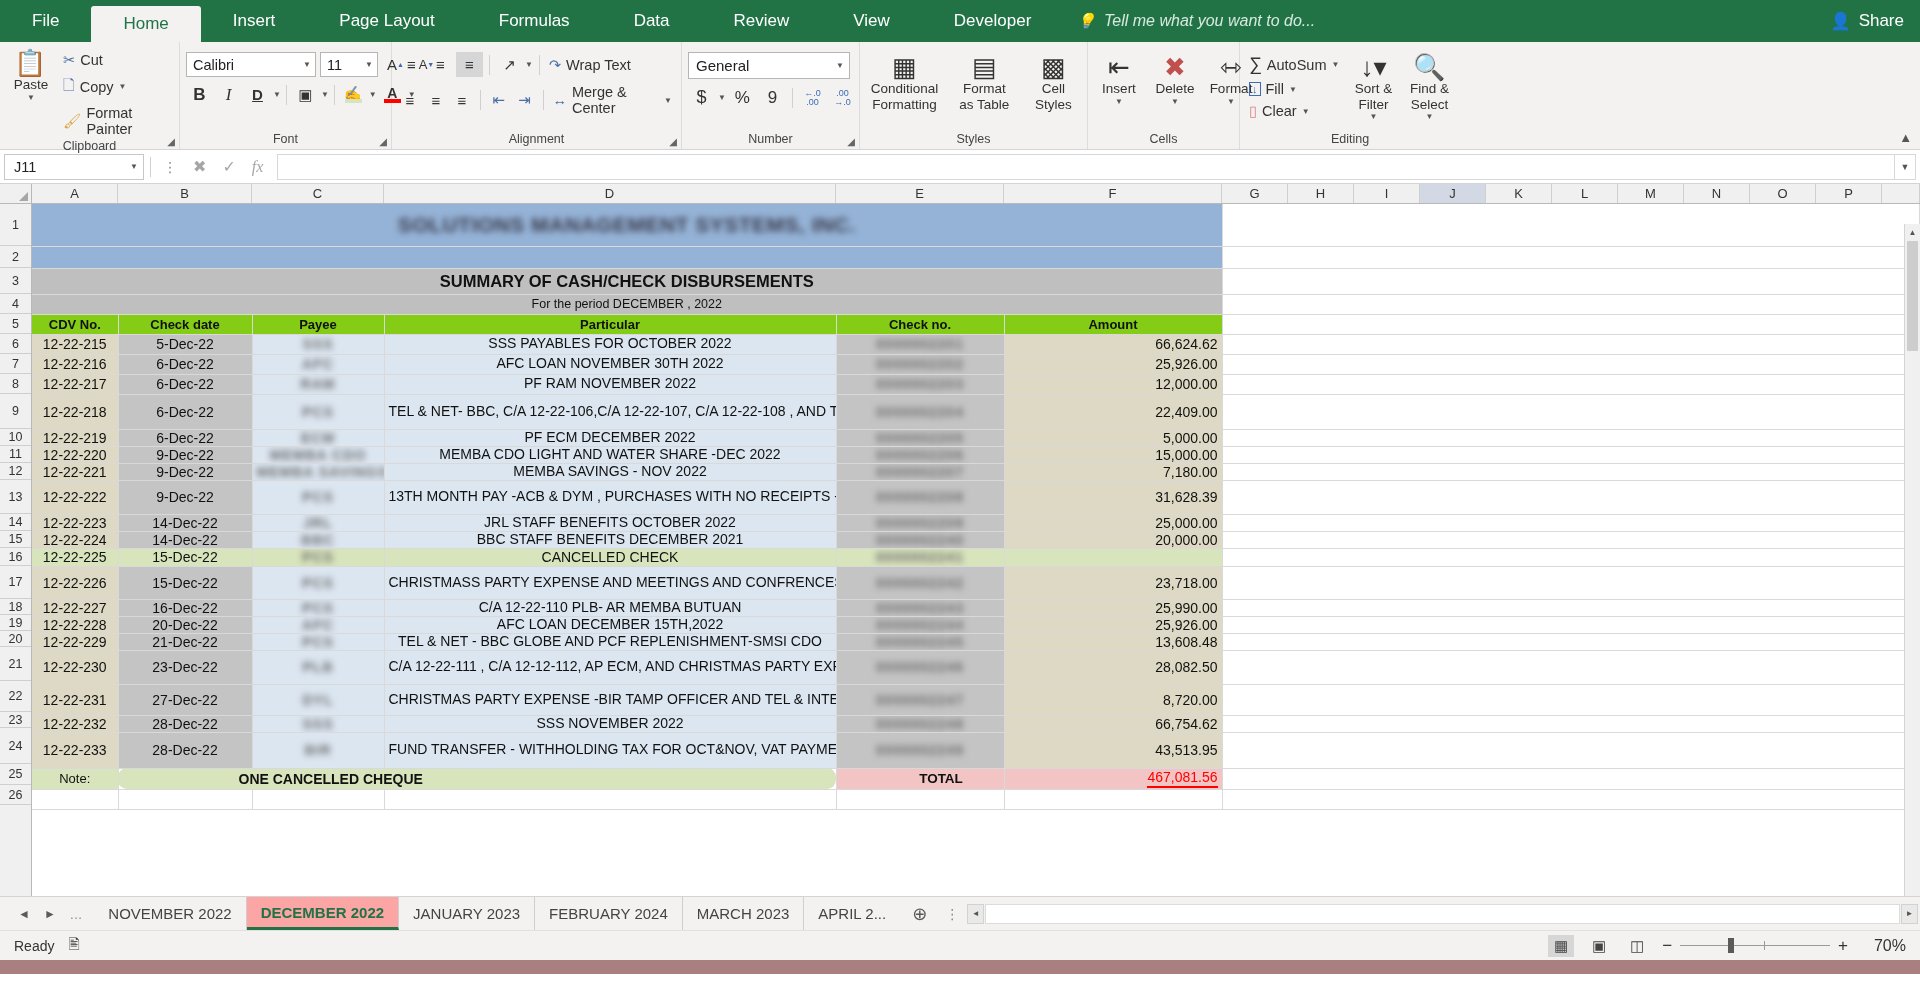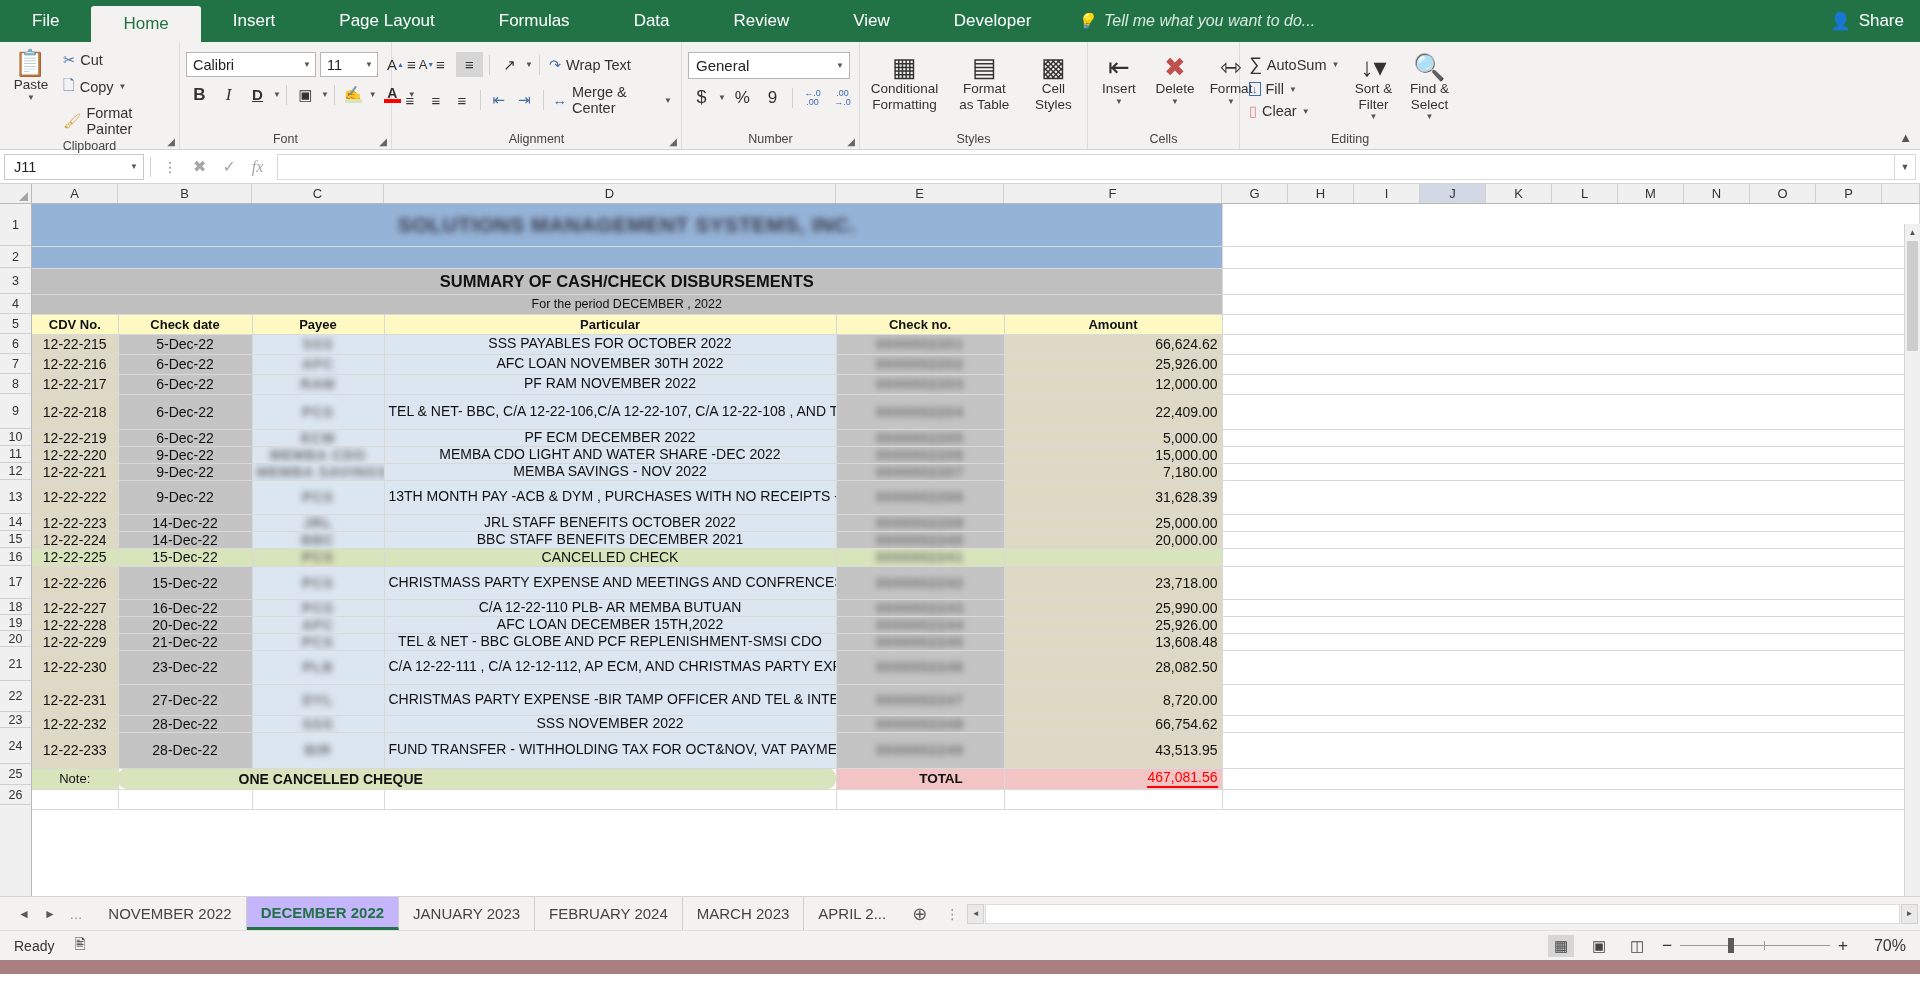--- a/index.html
+++ b/index.html
@@ -137,21 +137,21 @@
     font-size: 14px; color: #111; padding: 0 4px; vertical-align: middle;
     overflow: hidden; white-space: nowrap;
   }
   td.wrap { white-space: normal; line-height: 1.12; }
   .ctr { text-align: center; }
   .rgt { text-align: right; }
   .bold { font-weight: bold; }
 
   .r-blue { background: #95b3d7; }
   .r-gray { background: #bfbfbf; }
-  .r-cyan { background: #fef9c3; }
+  .r-cyan { background: #84cc16; }
   .c-tan  { background: #ddd9c4; }
   .c-gray { background: #c4c4c4; }
   .c-pale { background: #dce6f1; }
   .c-green{ background: #d8e4bc; }
   .c-pink { background: #f2c4c4; }
   .c-white{ background: #ffffff; }
 
   .blurtext {
     filter: blur(3.4px); color: #3a3a4a; font-weight: 600; letter-spacing: .5px;
   }
@@ -172,35 +172,35 @@
   
   .tabbar {
     height: 34px; background: #f3f2f1; display: flex; align-items: stretch;
     border-top: 1px solid #d4d4d4; padding-left: 6px;
   }
   .navarrows { display: flex; align-items: center; gap: 14px; padding: 0 12px; font-size: 12px; color: #5a5a5a; }
   .stab {
     display: flex; align-items: center; padding: 0 14px; font-size: 15px; color: #444;
     border-right: 1px solid #cfcfcf; white-space: nowrap;
   }
-  .stab.active { background: #c4b5fd; color: #217346; font-weight: bold; border-bottom: 3px solid #217346; }
+  .stab.active { background: #fca5a5; color: #217346; font-weight: bold; border-bottom: 3px solid #217346; }
   .plusbtn { display: flex; align-items: center; padding: 0 12px; font-size: 18px; color: #5a5a5a; }
   .vdots { display: flex; align-items: center; padding: 0 6px; font-size: 14px; color: #888; }
   .hscroll {
     flex: 1; display: flex; align-items: center; background: #f3f2f1; padding: 0 2px;
   }
   .hs-arrow { width: 17px; height: 20px; background:#e9e9e9; border:1px solid #d2d2d2; display:flex;align-items:center;justify-content:center;font-size:8px;color:#555;}
   .hs-track { flex: 1; height: 20px; background: #fff; border: 1px solid #dcdcdc; margin: 0 1px; }
 
   
   .statusbar {
     height: 30px; background: #f3f2f1; display: flex; align-items: center;
     border-top: 1px solid #e0e0e0; padding: 0 14px; font-size: 14px; color: #333;
   }
-  .sb-left { display: flex; align-items: center; gap: 20px; text-align: right; }
+  .sb-left { display: flex; align-items: center; gap: 14px; text-align: right; }
   .sb-right { margin-left: auto; display: flex; align-items: center; gap: 12px; }
   .viewbtn { width: 26px; height: 22px; display:flex; align-items:center; justify-content:center; font-size: 15px; color: #444;}
   .viewbtn.sel { background: #d6d6d6; }
   .zslider { display: flex; align-items: center; gap: 8px; }
   .ztrack { width: 150px; height: 1px; background: #9a9a9a; position: relative; }
   .zthumb { position: absolute; left: 48px; top: -7px; width: 6px; height: 15px; background: #5a5a5a; }
   .ztick { position: absolute; left: 84px; top: -4px; width: 1px; height: 9px; background: #9a9a9a; }
   .zlabel { width: 46px; text-align: right; font-size: 16px; }
   .footerstrip { height: 14px; background: #a97f7f; }
 </style>

